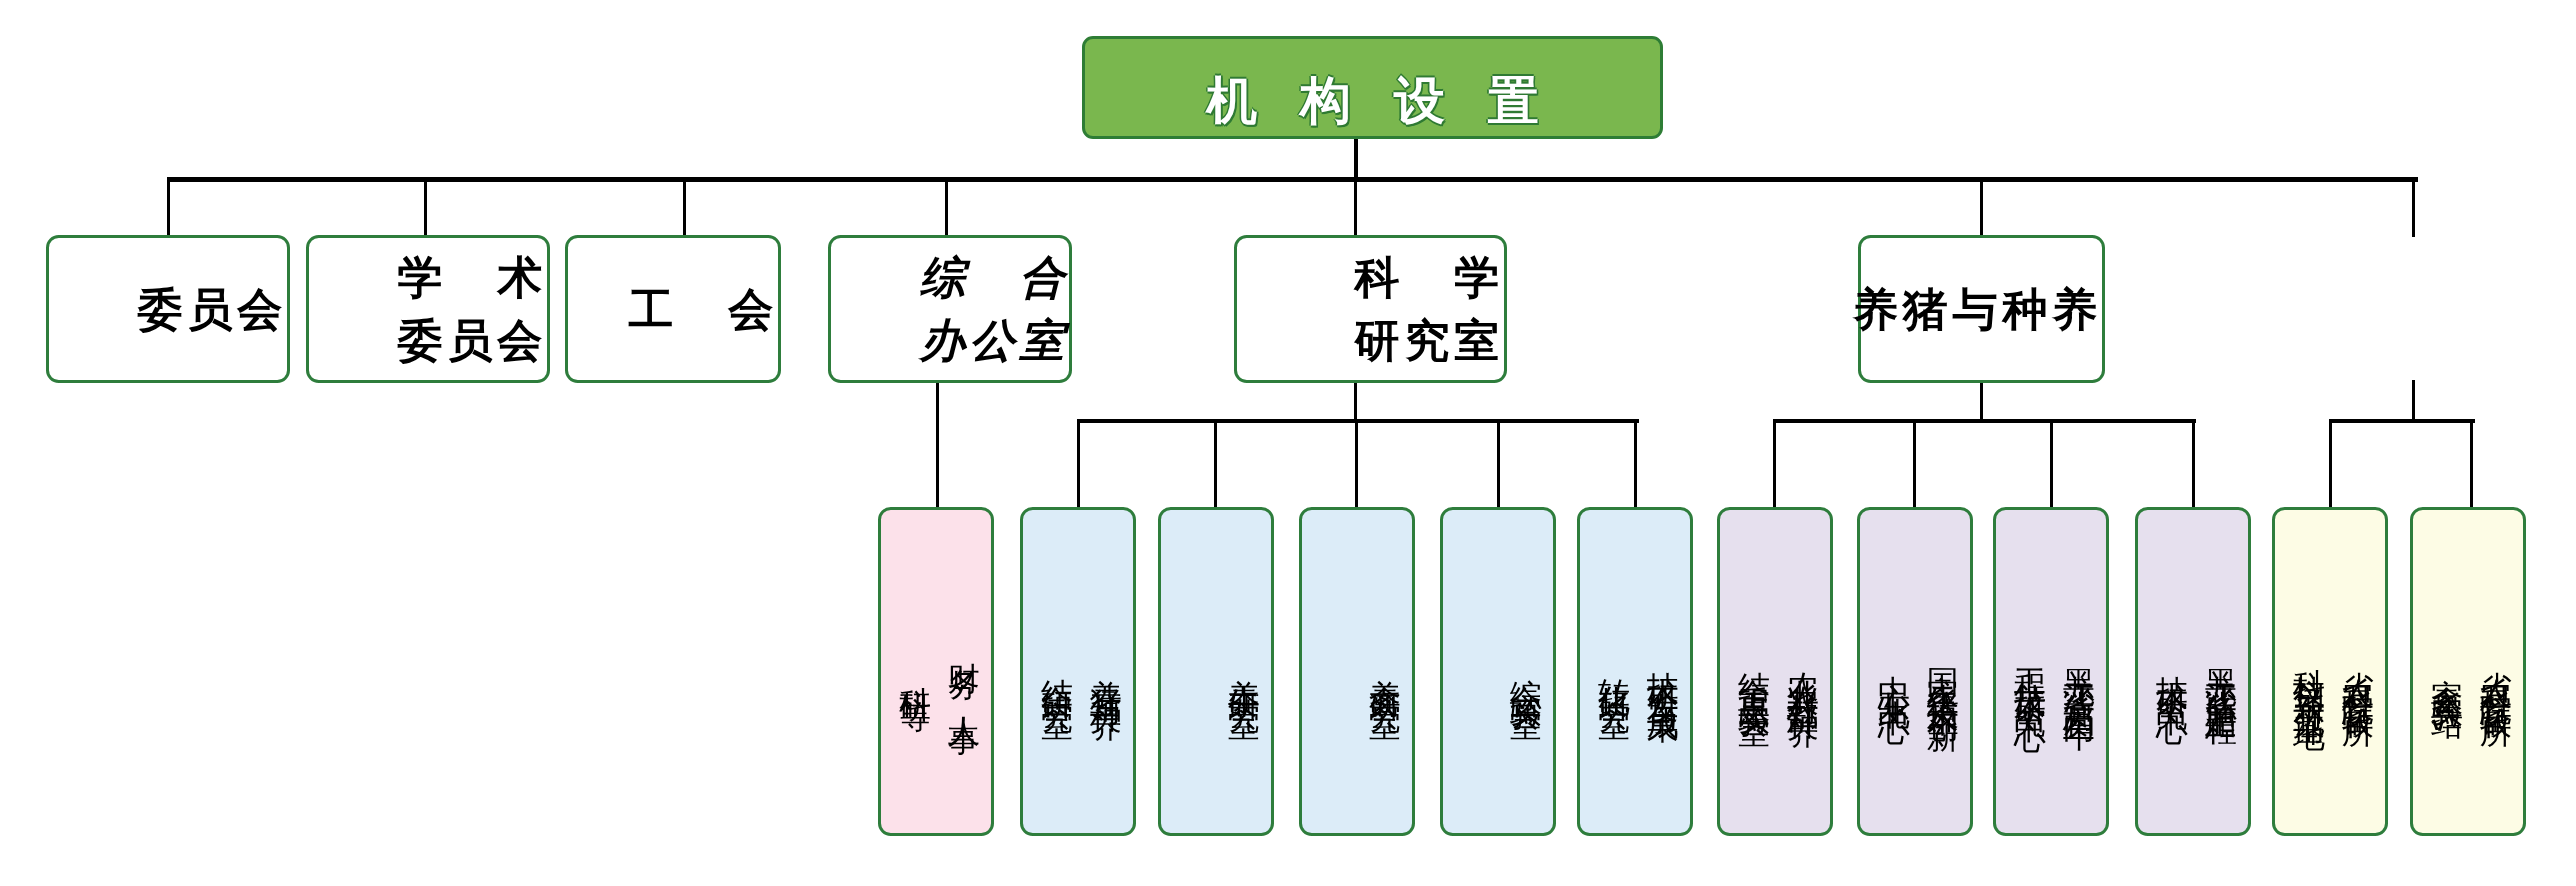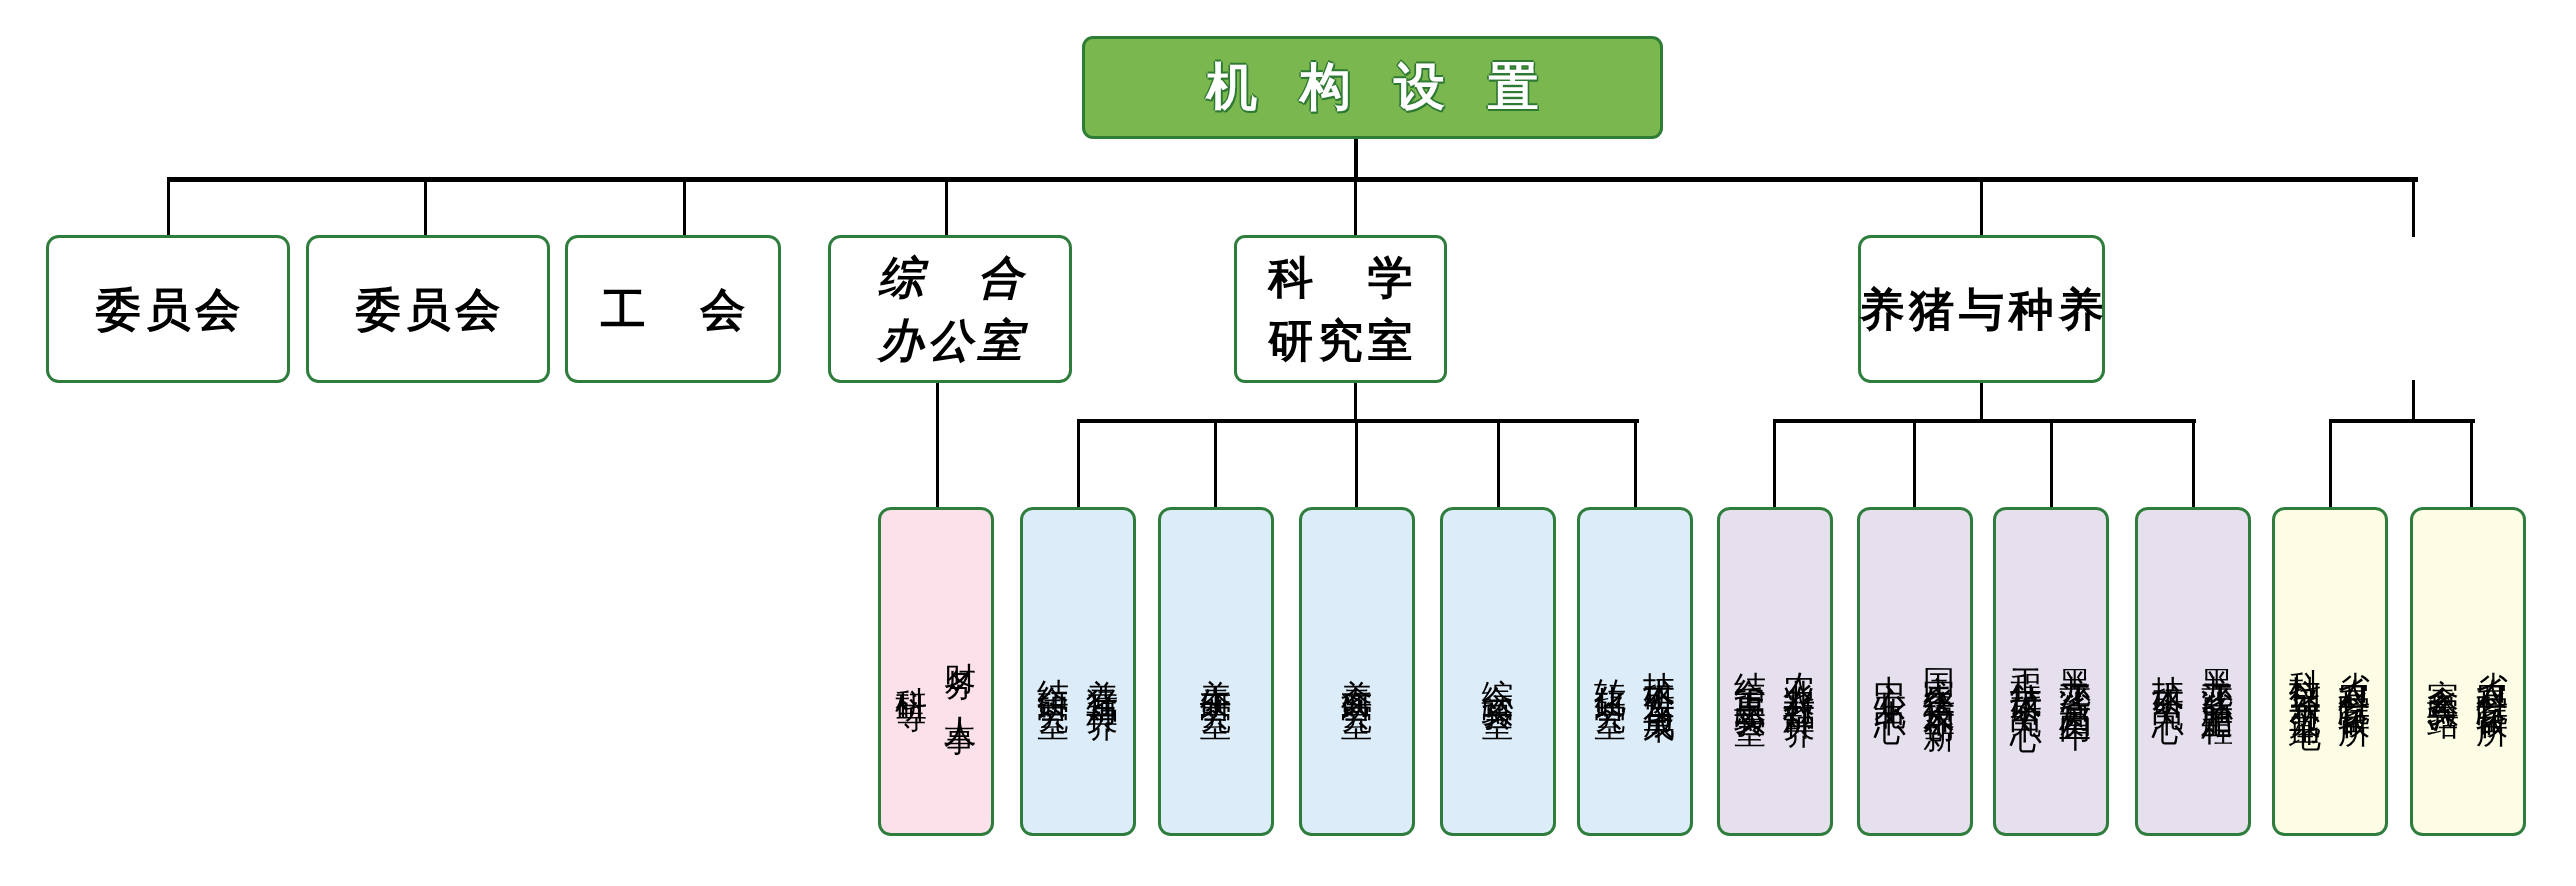--- a/index.html
+++ b/index.html
@@ -6,21 +6,21 @@
   .canvas{
     position:relative;width:2576px;height:887px;background:#ffffff;
     font-family:"Liberation Sans",sans-serif;overflow:hidden;
   }
   
   .line{position:absolute;background:#000000;}
   
   .node{
     position:absolute;box-sizing:border-box;background:#ffffff;
     border:3.2px solid #2e7d3c;border-radius:12.7px;
-    display:flex;flex-direction:column;align-items:center;justify-content:center;
+    display:flex;flex-direction:column;align-items:flex-end;justify-content:center;
   }
   
   .title-box{
     left:1082px;top:36px;width:581px;height:103px;
     background:#7ab74e;border-color:#2e7d35;border-radius:11px;
     flex-direction:row;
   }
   .title-text{
     color:#ffffff;font-size:51px;font-weight:bold;letter-spacing:14.3px;
     white-space:nowrap;text-indent:14.3px;
@@ -84,31 +84,32 @@
   <div class="line" style="left:2470px;top:419px;width:3.2px;height:89px;"></div>
 
   <div class="node title-box">
     <span class="title-text">机 构 设 置</span>
   </div>
 
   <div class="node node2" style="left:46px;width:244px;">
     <div class="l">委员会</div>
   </div>
   <div class="node node2" style="left:306px;width:244px;">
+    <div class="l">学　术</div>
     <div class="l">委员会</div>
   </div>
   <div class="node node2" style="left:565px;width:216px;">
     <div class="l">工　会</div>
     <div class="l"></div>
   </div>
   <div class="node node2" style="left:828px;width:244px;font-style:italic;">
     <div class="l">综　合</div>
     <div class="l">办公室</div>
   </div>
-  <div class="node node2" style="left:1234px;width:213px;border-radius:11px;">
+  <div class="node node2" style="left:1234px;width:273px;">
     <div class="l">科　学</div>
     <div class="l">研究室</div>
   </div>
   <div class="node node2" style="left:1858px;width:247px;">
     <div class="l">养猪与种养</div>
   </div>
 
   <div class="node node3 pink" style="left:878px;">
     <div class="vtext">
       <div class="vcol">财务　人事</div>

